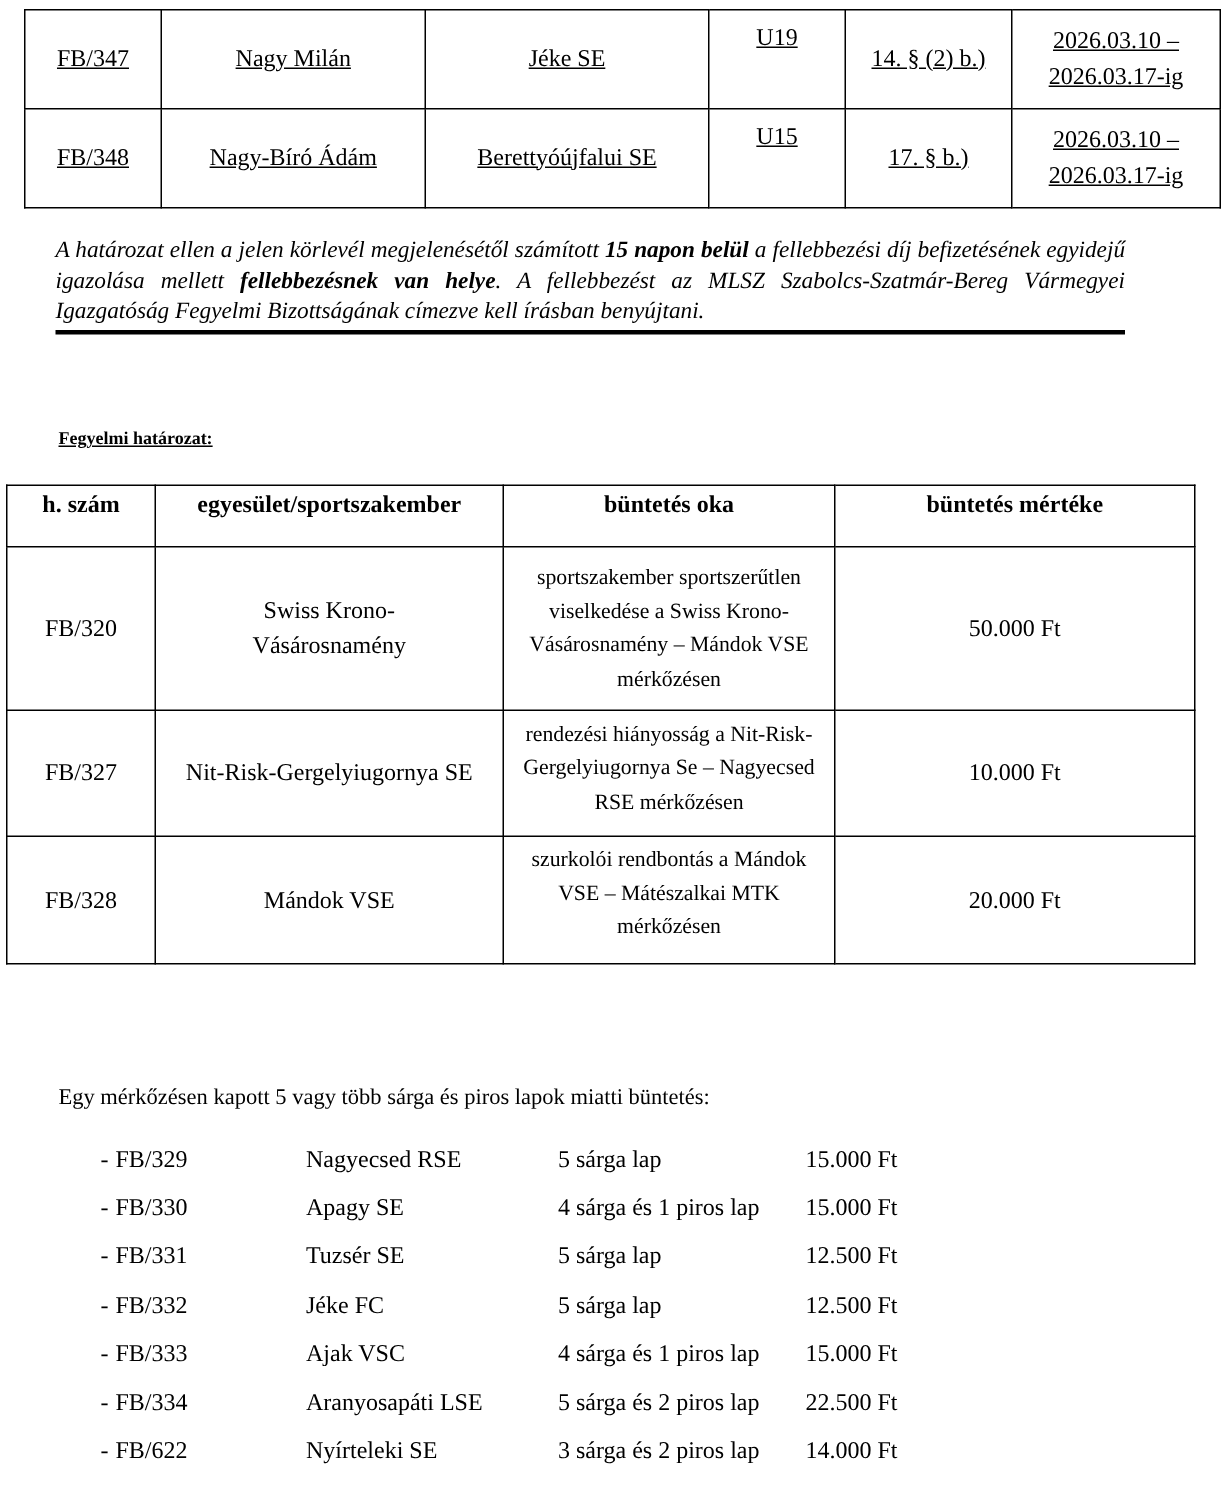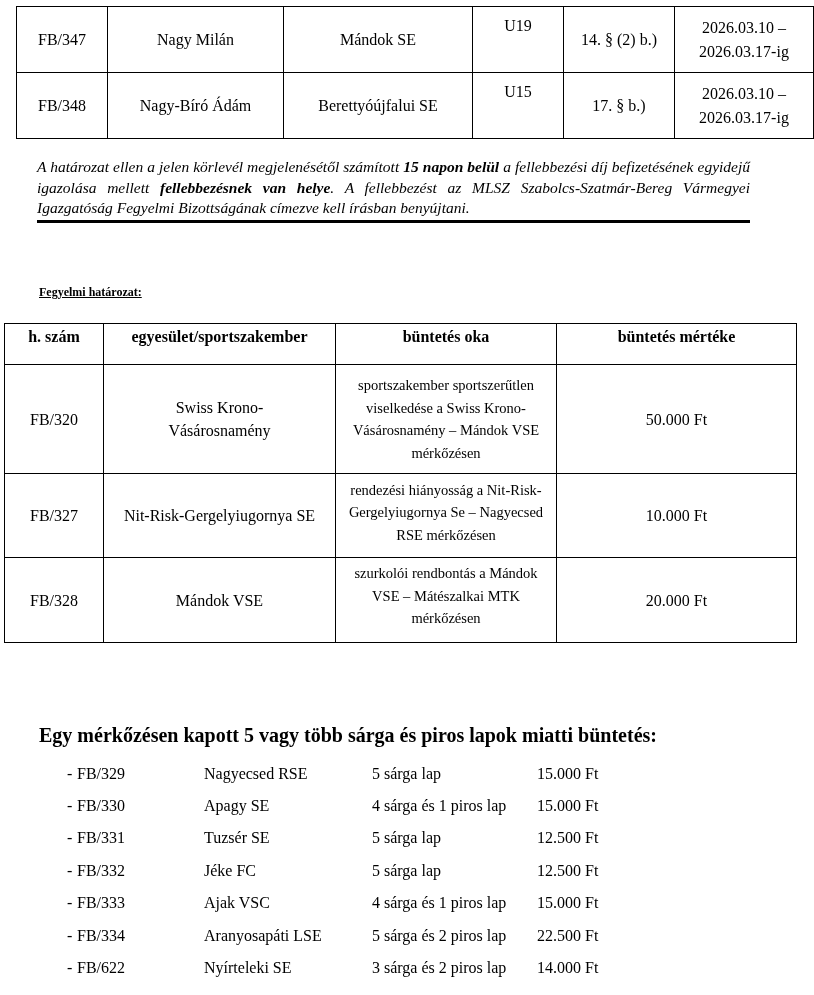--- a/index.html
+++ b/index.html
@@ -10,21 +10,21 @@
   }
   .abs { position: absolute; }
 
   
   table { border-collapse: collapse; }
   #top-table { position: absolute; left: 16px; top: 6px; }
   #top-table td {
     border: 1px solid #000; text-align: center; font-size: 16px;
     line-height: 24px; padding: 0;
   }
-  #top-table tr { height: 66px; }
+  #top-table tr { height: 66px; text-decoration: underline; }
   #top-table td.c-id { width: 90px; }
   #top-table td.c-name { width: 175px; }
   #top-table td.c-club { width: 188px; }
   #top-table td.c-age { width: 90px; vertical-align: top; padding-top: 7px; }
   #top-table td.c-par { width: 110px; }
   #top-table td.c-date { width: 138px; }
 
   
   #appeal {
     left: 37px; top: 157px; width: 713px;
@@ -52,39 +52,39 @@
   #fine-table td.reason { font-size: 14.5px; line-height: 22.5px; }
   #fine-table .w1 { width: 99px; }
   #fine-table .w2 { width: 232px; }
   #fine-table .w3 { width: 221px; }
   #fine-table .w4 { width: 240px; }
   #fine-table tr.r1 { height: 109px; }
   #fine-table tr.r2 { height: 84px; }
   #fine-table tr.r3 { height: 85px; }
 
   #cards-title {
-    left: 39px; top: 724px; font-weight: bold; font-size: 20px;
+    left: 39px; top: 724px; font-weight: normal; font-size: 15px;
   }
   .card-row { position: absolute; left: 0; height: 24px; font-size: 16px; white-space: nowrap; }
   .card-row span { position: absolute; top: 0; }
   .card-row .dash { left: 67px; }
   .card-row .cid { left: 77px; }
   .card-row .club { left: 204px; }
   .card-row .cards { left: 372px; }
   .card-row .amt { left: 537px; }
 </style>
 </head>
 <body>
 
 <table id="top-table">
   <tbody>
       <tr>
     <td class="c-id">FB/347</td>
     <td class="c-name">Nagy Milán</td>
-    <td class="c-club">Mándok SE</td>
+    <td class="c-club">Jéke SE</td>
     <td class="c-age">U19</td>
     <td class="c-par">14. § (2) b.)</td>
     <td class="c-date">
       <span>2026.03.10 –</span><br>
       <span>2026.03.17-ig</span>
     </td>
   </tr>
   <tr>
     <td class="c-id">FB/348</td>
     <td class="c-name">Nagy-Bíró Ádám</td>

